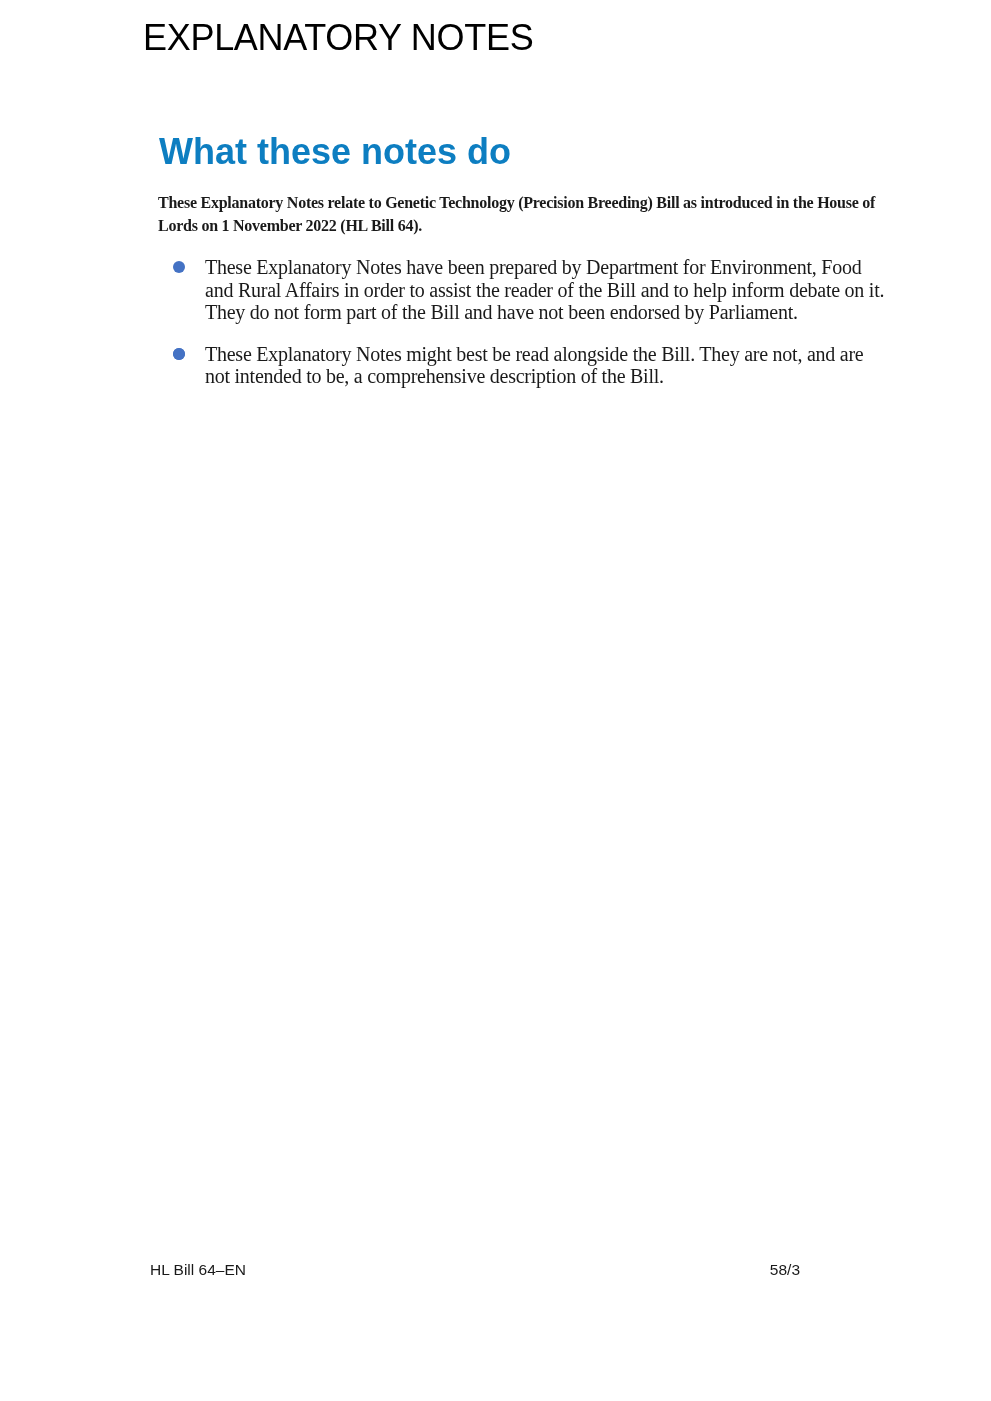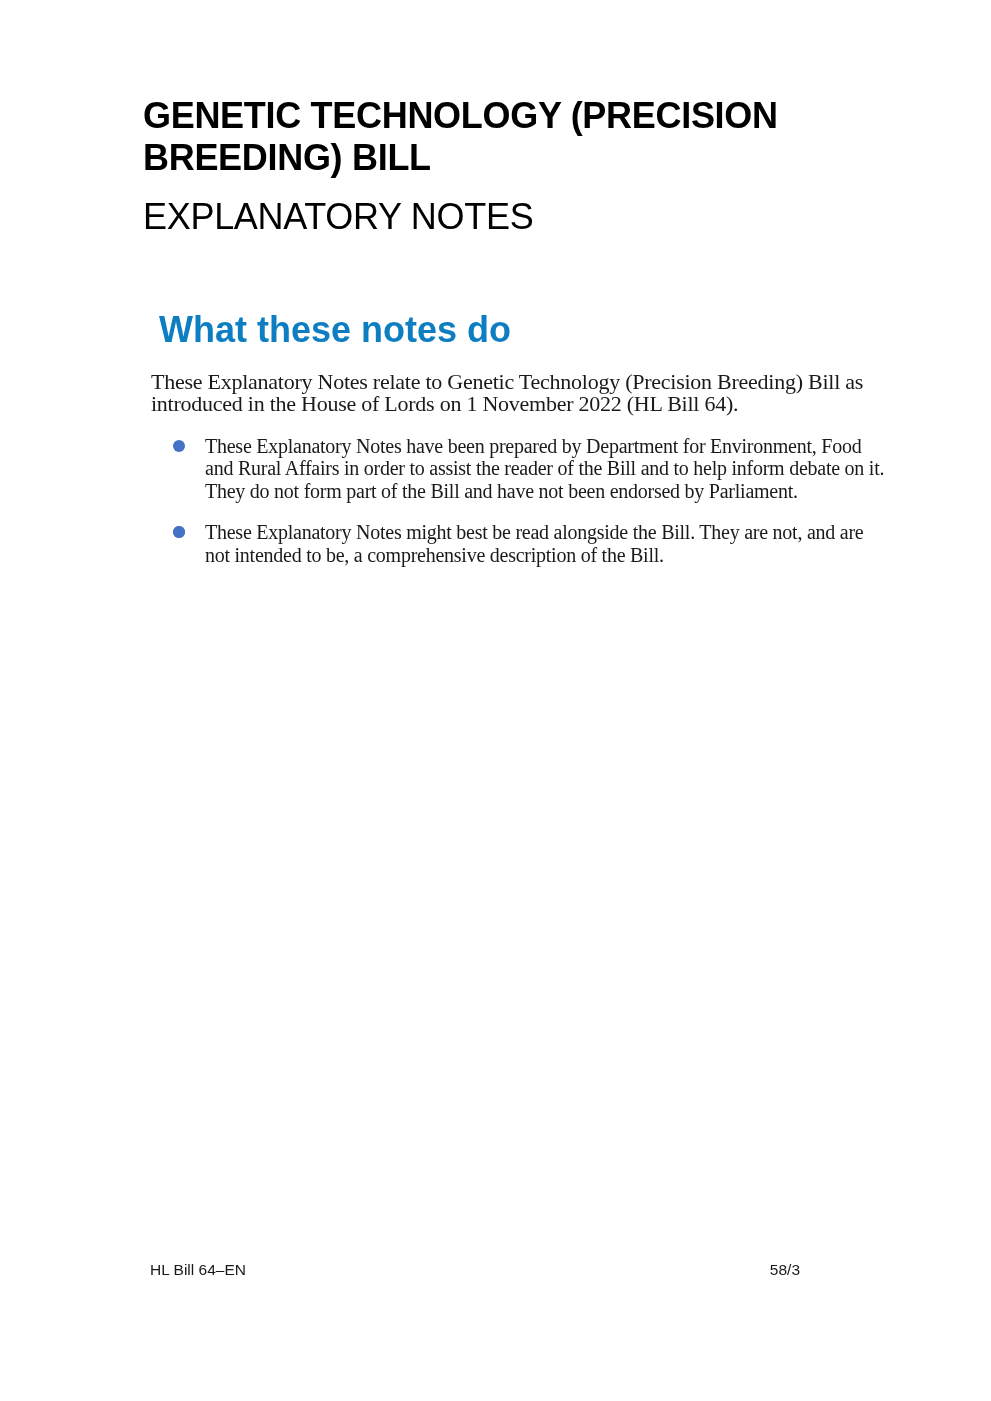--- a/index.html
+++ b/index.html
@@ -43,25 +43,26 @@
   }
   .section-heading {
     margin: 72px 0 0 16px;
     font-family: Liberation Sans, sans-serif;
     font-weight: bold;
     font-size: 36px;
     line-height: 1.15;
     color: var(--accent, #0d7ec1);
   }
   .intro {
-    margin: 20px 0 0 8px;
-    font-size: 22px;
+    margin: 20px 0 0 15px;
+    font-size: 16px;
     line-height: 22.5px;
     letter-spacing: -0.25px;
     color: #1a1a1a;
+    font-weight: bold;
   }
   .bullets {
     margin: 19px 0 0 0;
     padding: 0;
     list-style: none;
   }
   .bullets li {
     position: relative;
     margin: 0 0 19px 0;
     padding-left: 62px;
@@ -92,21 +93,20 @@
     line-height: 20px;
     color: #1a1a1a;
   }
 </style>
 </head>
 <body>
 
 <div class="page">
   <div class="content">
 
-    <h1 class="bill-title">GENETIC TECHNOLOGY (PRECISION BREEDING) BILL</h1>
 
     <div class="doc-subtitle">EXPLANATORY NOTES</div>
 
     <h2 class="section-heading">What these notes do</h2>
 
     <p class="intro">These Explanatory Notes relate to Genetic Technology (Precision Breeding) Bill as introduced in the House of Lords on 1 November 2022 (HL Bill 64).</p>
 
     <ul class="bullets">
         <li><span class="bullet-marker"></span><span>These Explanatory Notes have been prepared by Department for Environment, Food and Rural Affairs in order to assist the reader of the Bill and to help inform debate on it. They do not form part of the Bill and have not been endorsed by Parliament.</span></li>
         <li><span class="bullet-marker"></span></li>

